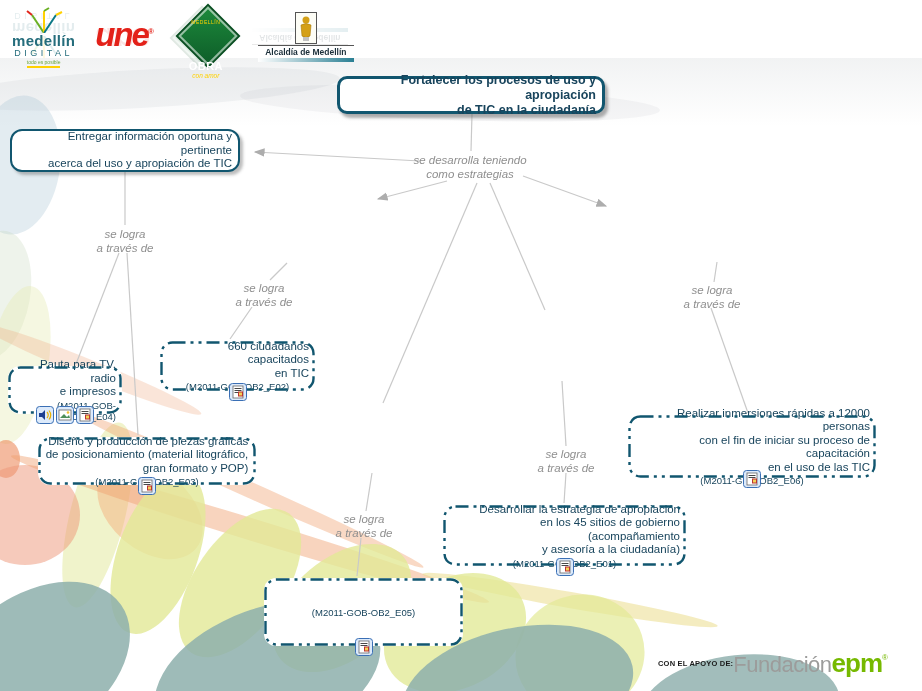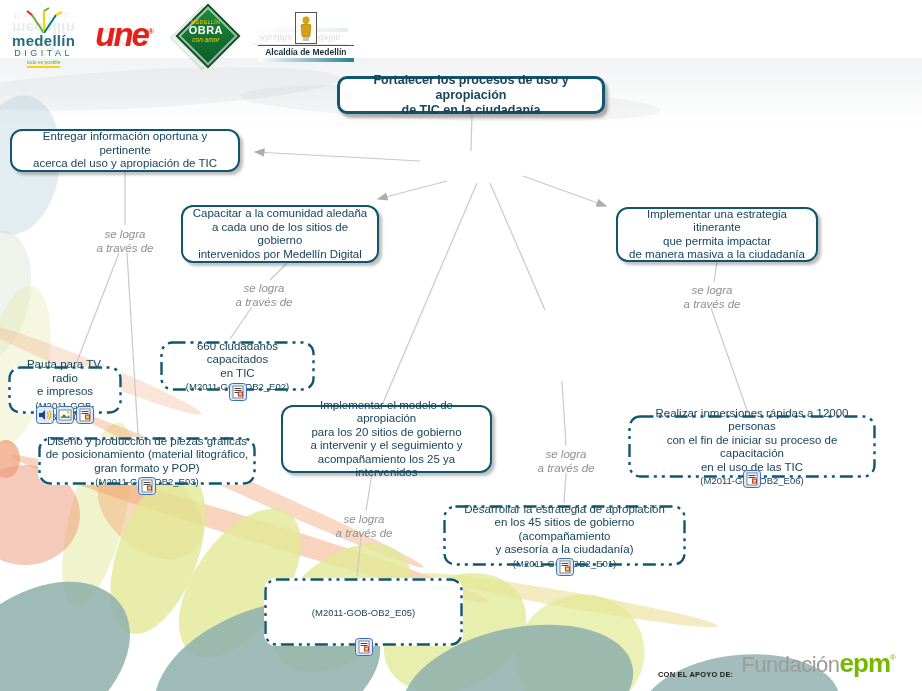--- a/index.html
+++ b/index.html
@@ -25,32 +25,32 @@
   .md-name{font-size:15px;font-weight:bold;color:#256d7c;letter-spacing:.3px;}
   .md-sub{font-size:9px;letter-spacing:3.5px;color:#256d7c;margin-top:1px;}
   .md-tag{font-size:5px;color:#6aa53a;margin-top:2px;border-bottom:2px solid #ffd100;padding-bottom:1px;}
   .logo-une{font-size:33px;font-weight:bold;font-style:italic;color:#e32119;letter-spacing:-2px;position:relative;top:-2px;}
   .logo-une sup{font-size:8px;font-style:normal;letter-spacing:0;}
   .logo-obra{position:relative;width:64px;height:54px;}
   .obra-diamond{position:absolute;left:11px;top:3px;width:42px;height:42px;transform:rotate(45deg);
     background:linear-gradient(135deg,#1d8a3c,#0d5c28);border:2px solid #0a4f22;box-shadow:inset 0 0 0 2px rgba(255,255,255,.55);}
   .obra-text{position:absolute;left:0;top:10px;width:64px;text-align:center;line-height:1.05;}
   .obra-top{font-size:5px;color:#ffd100;letter-spacing:.5px;}
-  .obra-mid{font-size:11px;font-weight:bold;color:#fff;letter-spacing:.5px;}
+  .obra-mid{font-size:11px;font-weight:bold;color:#fff;letter-spacing:.5px;margin-top:36px;}
   .obra-low{font-size:6.5px;font-style:italic;color:#ffd100;}
   .logo-alc{display:flex;flex-direction:column;align-items:center;width:96px;}
   .alc-emblem{margin-bottom:1px;}
   .alc-name{font-size:8.5px;font-weight:bold;color:#1b2f3a;border-top:1px solid #555;padding-top:1px;width:100%;text-align:center;}
   .alc-bar{width:100%;height:4px;background:linear-gradient(90deg,#ffffff,#2a7f93);margin-top:1px;}
   
   .links{position:absolute;inset:0;z-index:2;}
   .links line{stroke:var(--line);stroke-width:1.2;}
   
   .node{position:absolute;box-sizing:border-box;display:flex;flex-direction:column;align-items:center;
-    justify-content:center;text-align:center;background:#fff;color:var(--ink);
+    justify-content:center;text-align:right;background:#fff;color:var(--ink);
     font-size:11.5px;line-height:13.5px;z-index:3;padding:4px 6px;}
   .node .label{white-space:pre-line;}
   .node .code{font-size:9.5px;line-height:11px;margin-top:1px;}
   .solid{border:2px solid var(--edge);border-radius:12px;box-shadow:3px 3px 3px rgba(70,70,70,.35);}
   .root{font-weight:bold;font-size:12.5px;line-height:15px;border-width:3px;border-radius:10px;
     box-shadow:3px 4px 3px rgba(60,60,60,.4);}
   .dashed{border:none;border-radius:12px;background:#fff;}
   .dashrect{position:absolute;inset:0;width:100%;height:100%;overflow:visible;pointer-events:none;}
   .dashrect rect{x:1.5px;y:1.5px;width:calc(100% - 3px);height:calc(100% - 3px);rx:11px;ry:11px;
     fill:none;stroke:var(--edge);stroke-width:2.4;stroke-dasharray:13 5 3 5 3 5;}
@@ -71,21 +71,21 @@
   
   .linklabel{position:absolute;z-index:2;color:var(--lbl);font-style:italic;font-size:11.5px;
     line-height:14px;text-align:center;white-space:pre-line;}
   #l-estrategias{left:390px;top:153px;width:160px;}
   #l-entregar{left:80px;top:227px;width:90px;}
   #l-capacitar{left:219px;top:281px;width:90px;}
   #l-itinerante{left:667px;top:283px;width:90px;}
   #l-asegurar{left:521px;top:447px;width:90px;}
   #l-modelo{left:319px;top:512px;width:90px;}
   
-  .footer{position:absolute;left:658px;top:648px;display:flex;align-items:flex-end;gap:8px;z-index:5;}
+  .footer{position:absolute;left:658px;top:648px;display:flex;align-items:center;gap:0;z-index:5;}
   .apoyo{font-size:7.5px;font-weight:bold;color:#1a1a1a;letter-spacing:.2px;}
   .fundacion{font-size:22px;color:#9c9c9b;letter-spacing:-.5px;}
   .epm{font-size:26px;font-weight:bold;color:#76b900;letter-spacing:-1px;}
   .reg{font-size:8px;color:#76b900;position:relative;top:-12px;}
 </style>
 </head>
 <body>
 
 <div class="canvas">
 
@@ -199,36 +199,20 @@
   </div>
 
   <div class="node solid root" id="n-root">
     <span class="label">Fortalecer los procesos de uso y apropiación
 de TIC en la ciudadanía</span>
   </div>
   <div class="node solid" id="n-entregar">
     <span class="label">Entregar información oportuna y pertinente
 acerca del uso y apropiación de TIC</span>
   </div>
-  <div class="node solid" id="n-capacitar">
-    <span class="label">Capacitar a la comunidad aledaña
-a cada uno de los sitios de gobierno
-intervenidos por Medellín Digital</span>
-  </div>
-  <div class="node solid" id="n-itinerante">
-    <span class="label">Implementar una estrategia itinerante
-que permita  impactar
-de manera masiva a la ciudadanía</span>
-  </div>
-  <div class="node solid" id="n-modelo">
-    <span class="label">Implementar el modelo de apropiación
-para los 20 sitios de gobierno
-a intervenir y el seguimiento y
-acompañamiento los 25 ya intervenidos</span>
-  </div>
 
   <div class="node dashed" id="n-c660">
     <svg class="dashrect">
         <rect></rect>
       </svg>
     <span class="label">660 ciudadanos capacitados
 en TIC</span>
     <span class="code">(M2011-GOB-OB2_E02)</span>
     <div class="iconrow">
       <svg width="18" height="18" viewBox="0 0 18 18">
@@ -338,20 +322,22 @@
       <svg width="18" height="18" viewBox="0 0 18 18">
         <rect x="0.5" y="0.5" width="17" height="17" rx="3" fill="#dceafb" stroke="#3a6fb5"></rect>
         <rect x="4" y="3" width="10" height="12" fill="#fff" stroke="#666" stroke-width="0.8"></rect>
         <line x1="5.5" y1="5.5" x2="12.5" y2="5.5" stroke="#333" stroke-width="0.9"></line>
         <line x1="5.5" y1="7.5" x2="12.5" y2="7.5" stroke="#333" stroke-width="0.9"></line>
         <rect x="9.5" y="9" width="4" height="4" fill="#f3d157" stroke="#b33"></rect>
       </svg>
     </div>
   </div>
 
+  <div class="linklabel" id="l-estrategias">se desarrolla teniendo
+como estrategias</div>
   <div class="linklabel" id="l-entregar">se logra
 a través de</div>
   <div class="linklabel" id="l-capacitar">se logra
 a través de</div>
   <div class="linklabel" id="l-itinerante">se logra
 a través de</div>
   <div class="linklabel" id="l-asegurar">se logra
 a través de</div>
   <div class="linklabel" id="l-modelo">se logra
 a través de</div>

